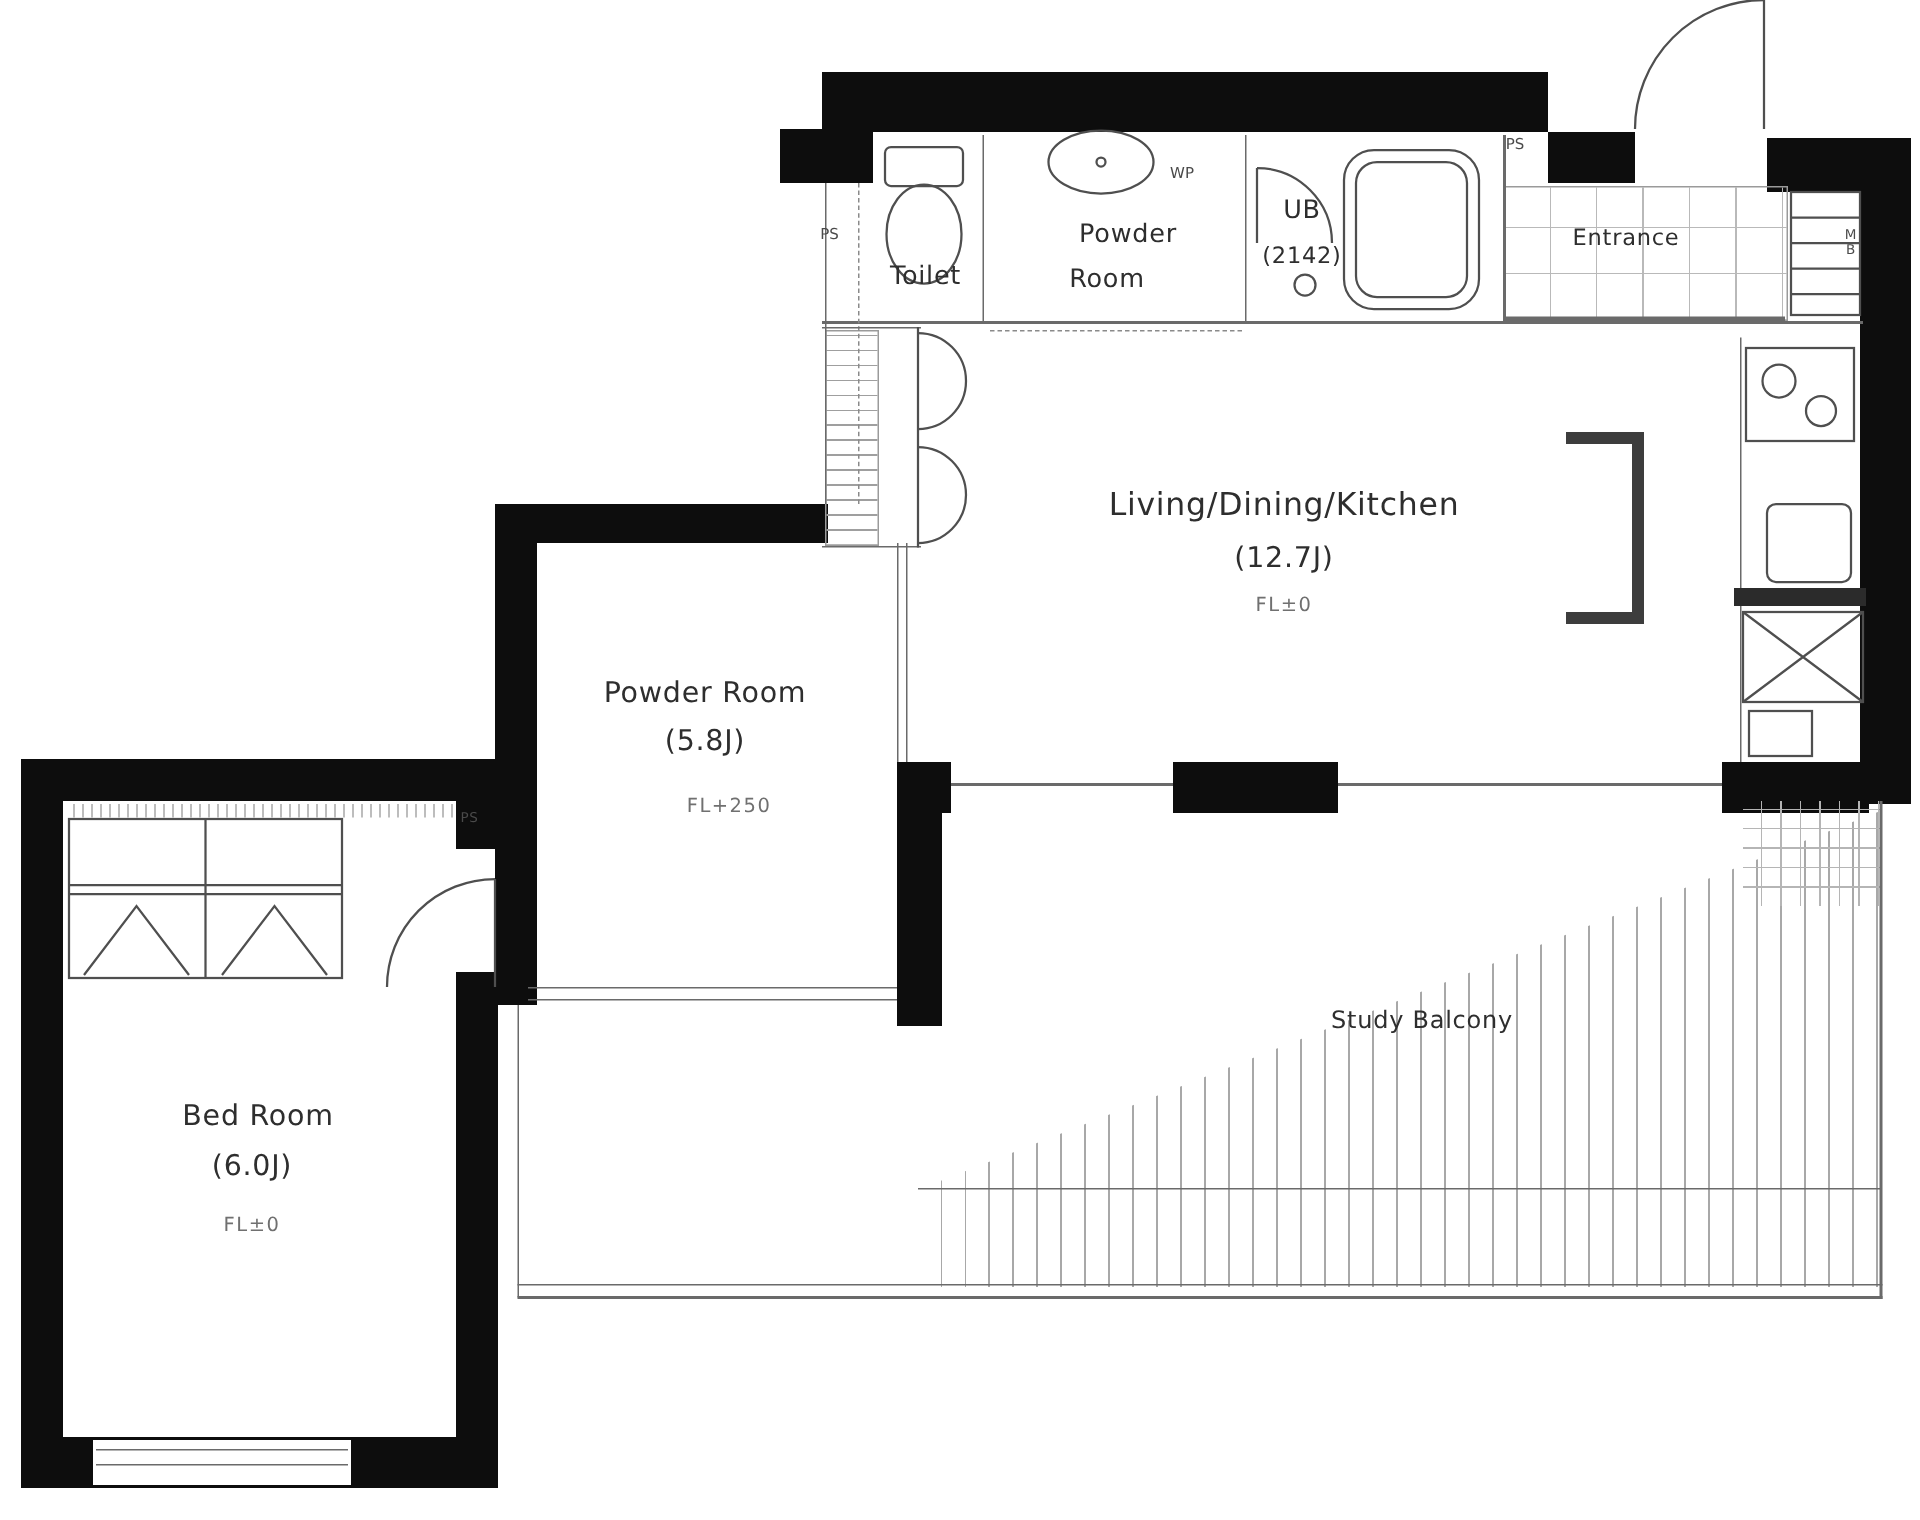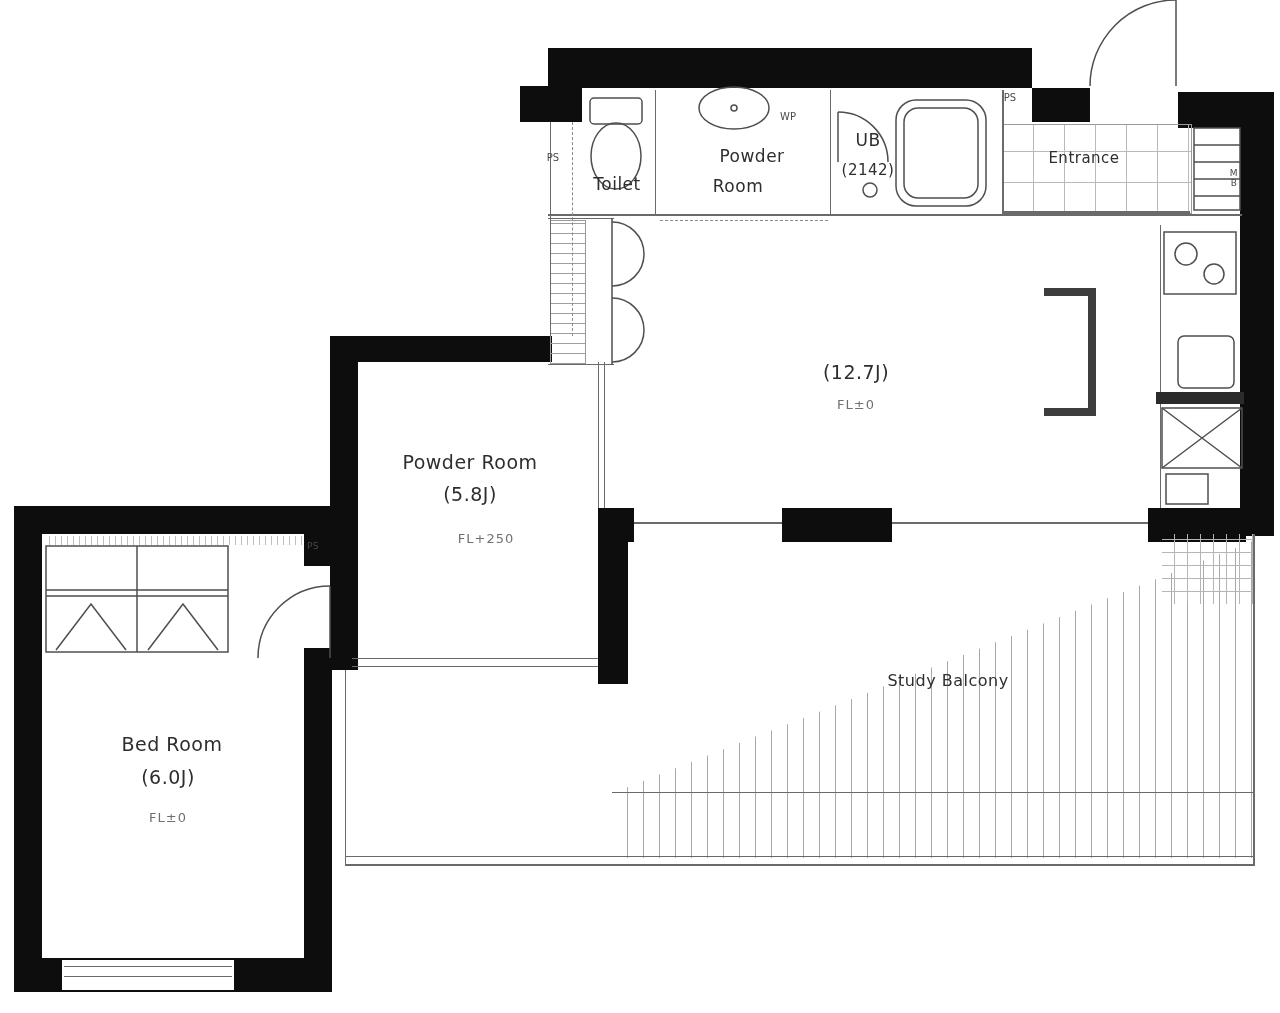--- a/index.html
+++ b/index.html
@@ -150,22 +150,23 @@
 
   <div class="lbl sm" style="left:788px;top:104px;margin-top:12px;">WP</div>
   <div class="lbl" style="left:738px;top:156px;font-size:17px;margin-left:14px;">Powder</div>
   <div class="lbl" style="left:738px;top:186px;font-size:17px;">Room</div>
 
   <div class="lbl" style="left:868px;top:140px;font-size:17px;">UB</div>
   <div class="lbl" style="left:868px;top:170px;font-size:15px;">(2142)</div>
 
   <div class="lbl sm" style="left:1010px;top:97px;">PS</div>
   <div class="lbl" style="left:1084px;top:158px;font-size:15px;">Entrance</div>
-  <div class="lbl tiny vstack" style="left:1234px;top:178px;">MB</div>
+  <div class="lbl tiny vstack" style="left:1234px;top:162px;">MB</div>
 
+  <div class="lbl room-name" style="left:856px;top:336px;font-size:21px;">Living/Dining/Kitchen</div>
   <div class="lbl room-size" style="left:856px;top:372px;">(12.7J)</div>
   <div class="lbl fl" style="left:856px;top:404px;">FL±0</div>
 
   <div class="lbl room-name" style="left:470px;top:462px;font-size:19px;">Powder Room</div>
   <div class="lbl room-size" style="left:470px;top:494px;">(5.8J)</div>
   <div class="lbl fl" style="left:486px;top:538px;">FL+250</div>
 
   <div class="lbl tiny" style="left:313px;top:546px;">PS</div>
   <div class="lbl room-name" style="left:172px;top:744px;font-size:19px;">Bed Room</div>
   <div class="lbl room-size" style="left:168px;top:777px;">(6.0J)</div>

